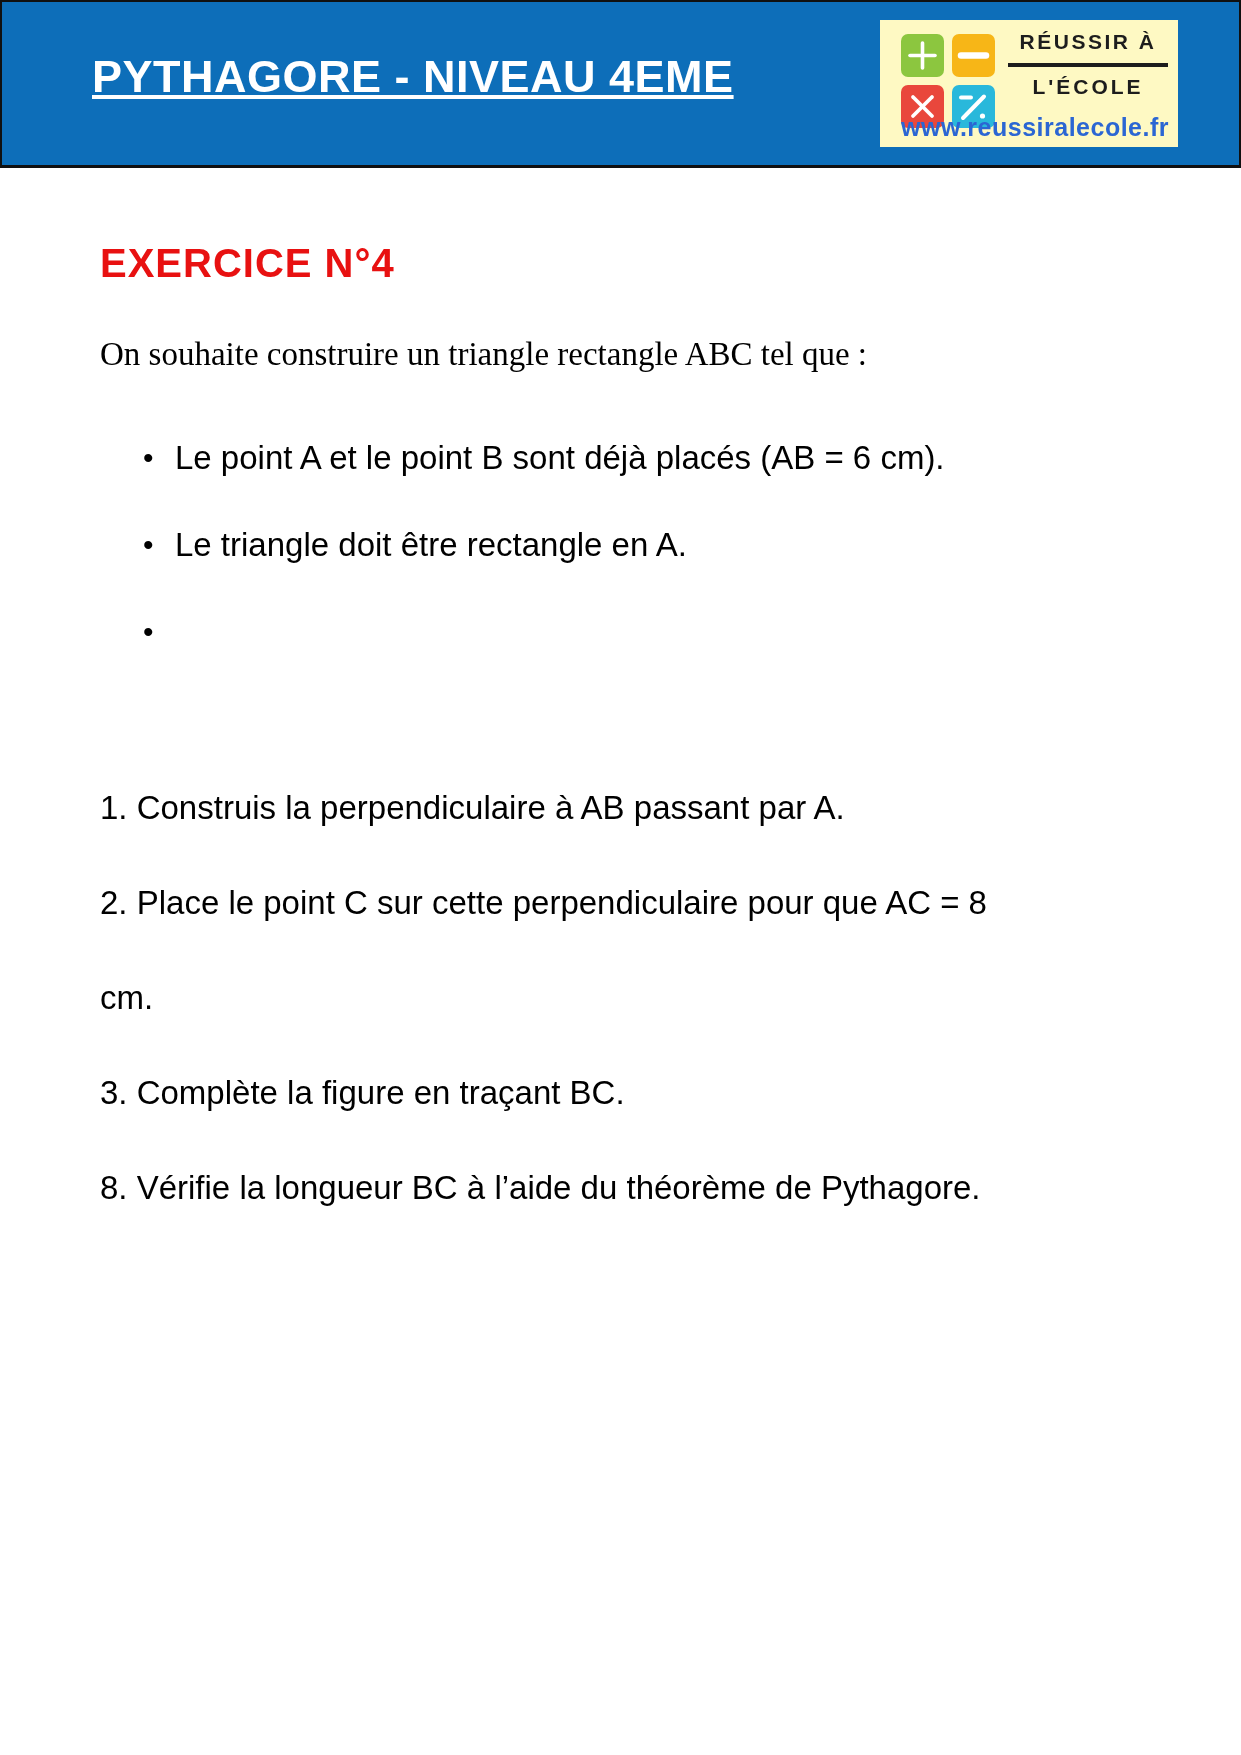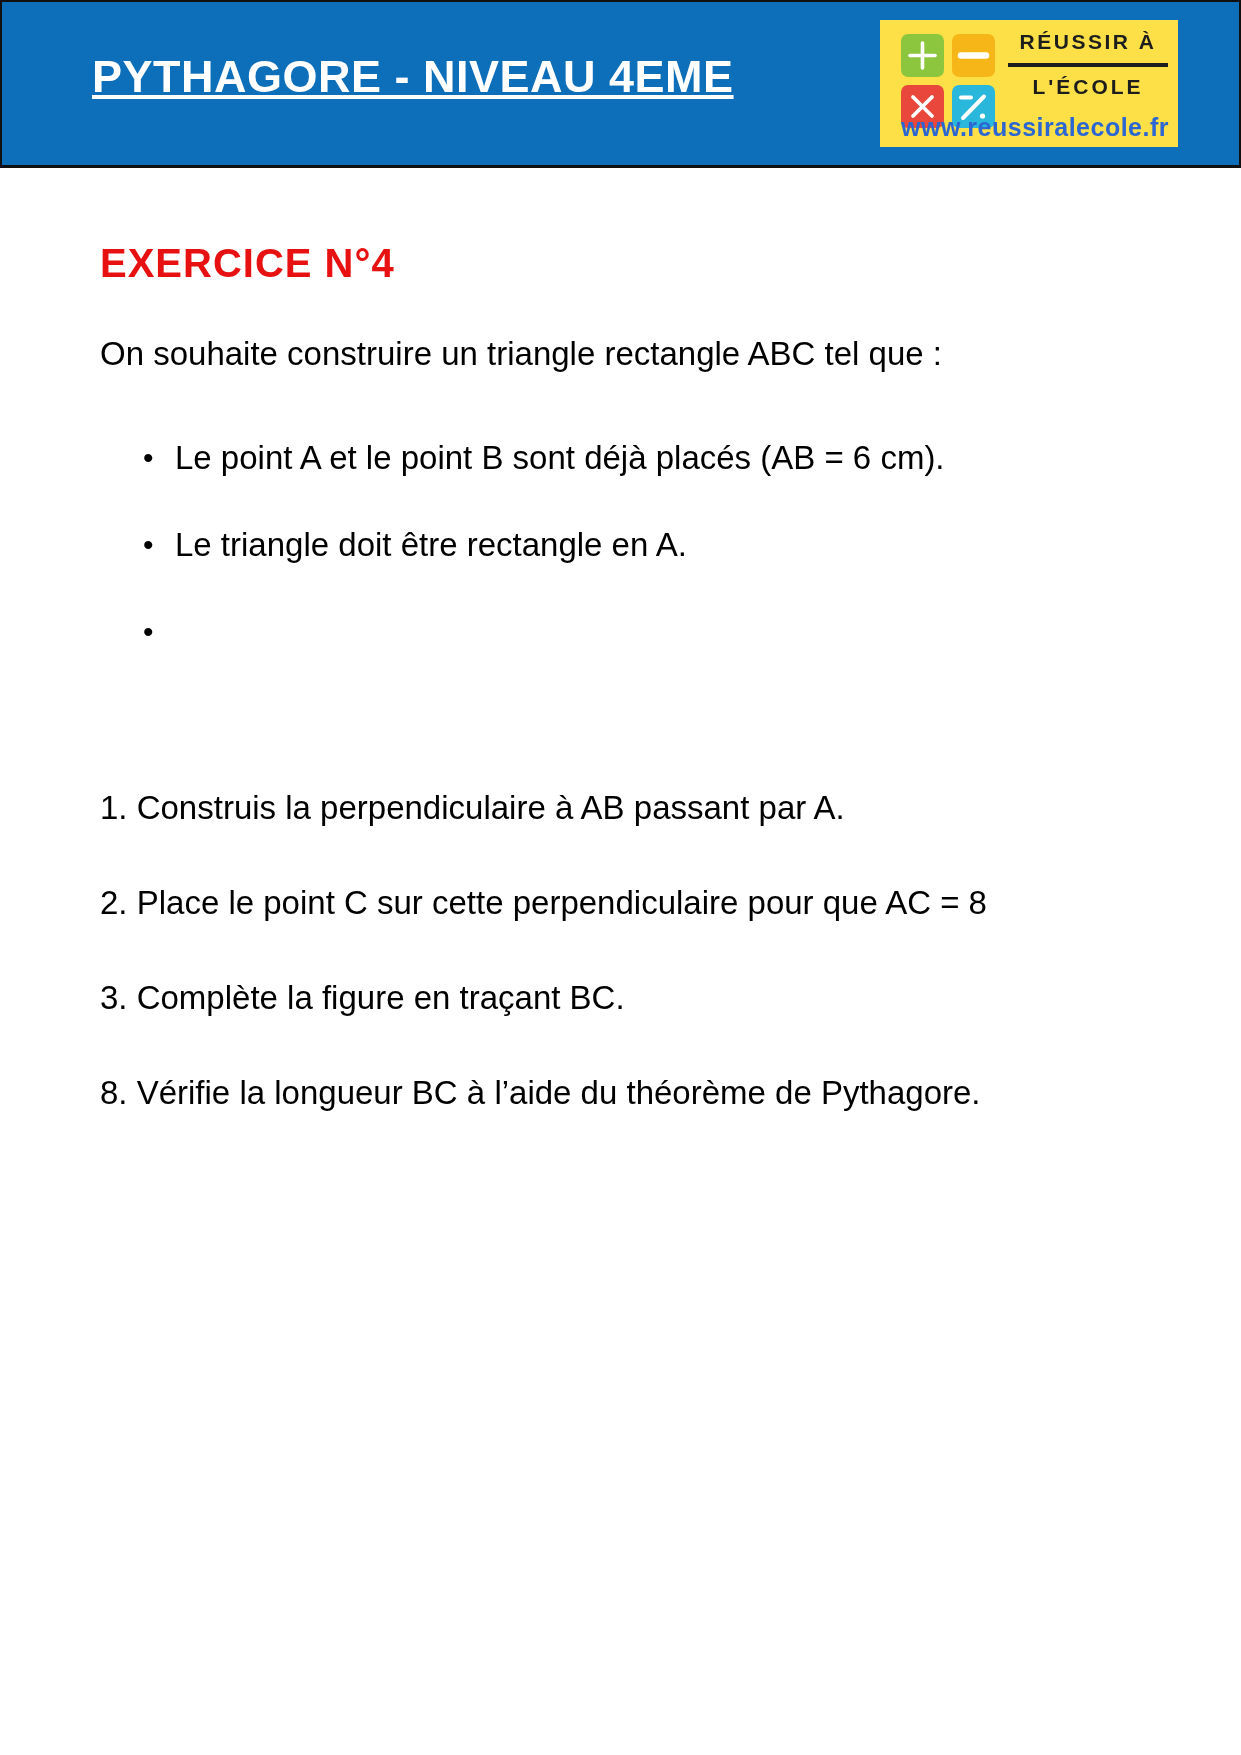--- a/index.html
+++ b/index.html
@@ -36,21 +36,21 @@
     text-decoration: underline;
   }
 
   
   .logo {
     position: absolute;
     top: 18px;
     right: 61px;
     width: 298px;
     height: 127px;
-    background: #fde047;
+    background: #fef9c3;
   }
   .tiles {
     position: absolute;
     left: 21px;
     top: 14px;
     width: 94px;
     height: 94px;
     display: grid;
     grid-template-columns: 43px 43px;
     grid-template-rows: 43px 43px;
@@ -114,20 +114,21 @@
     font-size: 40px;
     line-height: 50px;
     font-weight: bold;
     color: #e81111;
     letter-spacing: 1px;
   }
   .intro {
     margin-top: 47px;
     font-size: 33px;
     line-height: 38px;
+    font-family: Liberation Serif, serif;
   }
   .bullets {
     list-style: none;
     margin-top: 66px;
   }
   .bullets li {
     padding-left: 43px;
     font-size: 33px;
     line-height: 38px;
     margin-bottom: 49px;
@@ -206,18 +207,19 @@
         <span>Le triangle doit être rectangle en A.</span>
       </li>
       <li>
         <span class="dot">•</span>
       </li>
     </ul>
 
     <div class="steps">
       <p>1. Construis la perpendiculaire à AB passant par A.</p>
       <p>2. Place le point C sur cette perpendiculaire pour que AC = 8</p>
+      <p>cm.</p>
       <p>3. Complète la figure en traçant BC.</p>
       <p>8. Vérifie la longueur BC à l’aide du théorème de Pythagore.</p>
     </div>
   </main>
 
 </div>
 
 </body></html>

